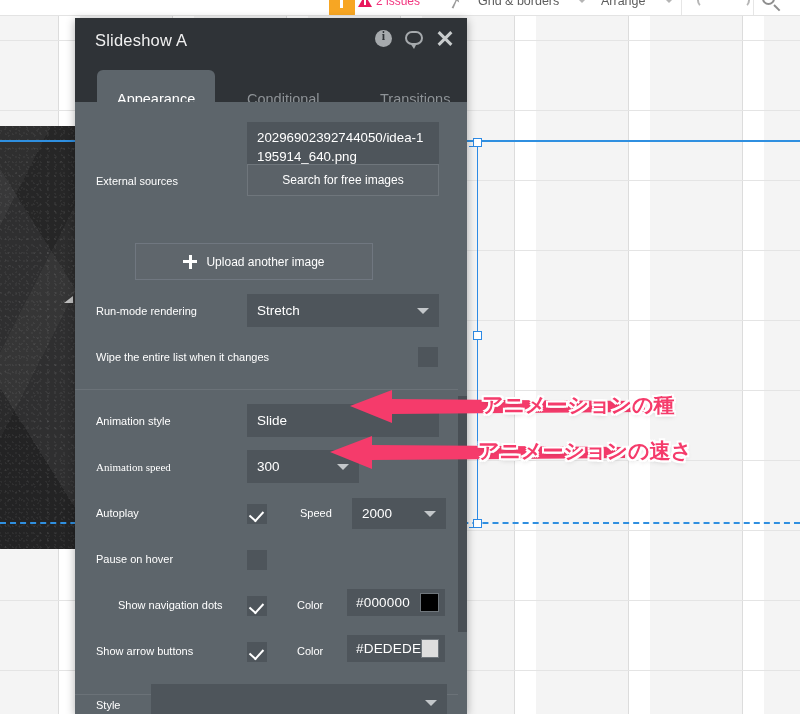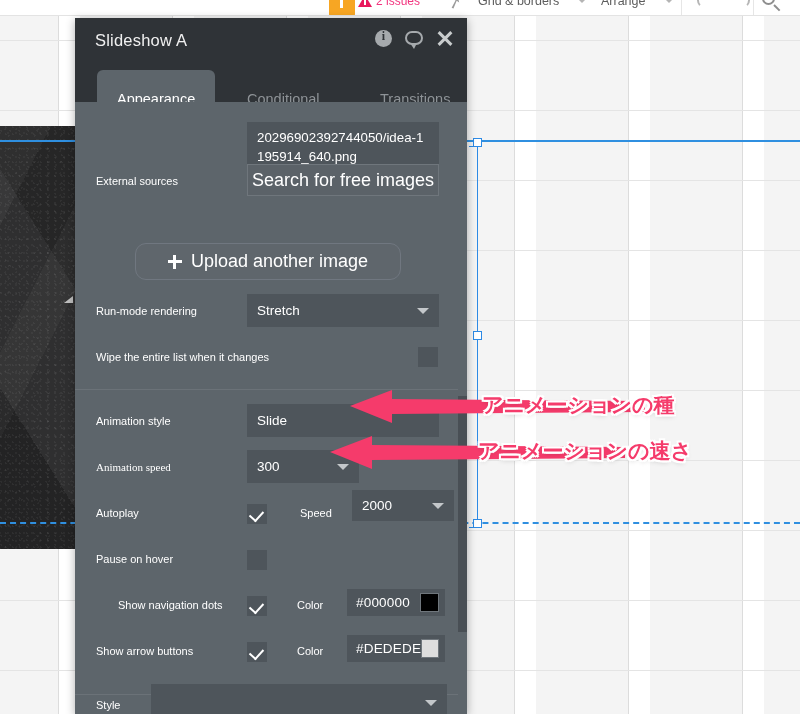--- a/index.html
+++ b/index.html
@@ -217,21 +217,21 @@
   }
 
   .filename {
     position: absolute; background: #4e555b; color: #ffffff;
     font-size: 13.3px; line-height: 19px; padding: 6px 10px;
     word-break: break-all;
   }
 
   .btn {
     position: absolute; background: #5b6268; border: 1px solid #6f767c;
-    color: #ffffff; font-size: 18px;
+    color: #ffffff; font-size: 12px;
     display: flex; align-items: center; justify-content: center;
   }
   .btn.plain { border-color: #707780; background: #5f666c; }
   .plus {
     position: relative; display: inline-block;
     width: 14px; height: 14px; margin-right: 9px;
   }
   .plus::before, .plus::after {
     content: ""; position: absolute; background: #ffffff;
   }
@@ -367,21 +367,21 @@
       <div class="tab" style="left:285px;">Transitions</div>
     </div>
 
     <div class="panel-body">
 
       <div class="filename" style="left:172px; top:20px; width:192px;">20296902392744050/idea-1195914_640.png</div>
 
       <div class="lbl" style="left:21px; top:73px;">External sources</div>
       <div class="btn" style="left:172px; top:62px; width:192px; height:32px;">Search for free images</div>
 
-      <div class="btn plain" style="left:60px; top:141px; width:266px; height:37px;border-radius:11px;">
+      <div class="btn plain" style="left:60px; top:141px; width:238px; height:37px;">
         <span class="plus"></span>
         <span>Upload another image</span>
       </div>
 
       <div class="lbl" style="left:21px; top:203px;">Run-mode rendering</div>
       <div class="field" style="left:172px; top:192px; width:192px; height:33px;">
         <span class="field-text">Stretch</span>
         <span class="chev"></span>
       </div>
 
@@ -397,21 +397,21 @@
 
       <div class="lbl" style="left:21px; top:359px;font-family:Liberation Serif, serif;">Animation speed</div>
       <div class="field" style="left:172px; top:348px; width:112px; height:33px;">
         <span class="field-text">300</span>
         <span class="chev"></span>
       </div>
 
       <div class="lbl" style="left:21px; top:405px;">Autoplay</div>
       <div class="chk on" style="left:172px; top:402px;"></div>
       <div class="lbl" style="left:225px; top:405px;">Speed</div>
-      <div class="field" style="left:277px; top:388px; width:102px; height:31px;">
+      <div class="field" style="left:277px; top:396px; width:94px; height:31px;">
         <span class="field-text">2000</span>
         <span class="chev"></span>
       </div>
 
       <div class="lbl" style="left:21px; top:451px;">Pause on hover</div>
       <div class="chk" style="left:172px; top:448px;"></div>
 
       <div class="lbl" style="left:31px; top:497px;margin-left:12px;">Show navigation dots</div>
       <div class="chk on" style="left:172px; top:494px;"></div>
       <div class="lbl" style="left:222px; top:497px;">Color</div>

